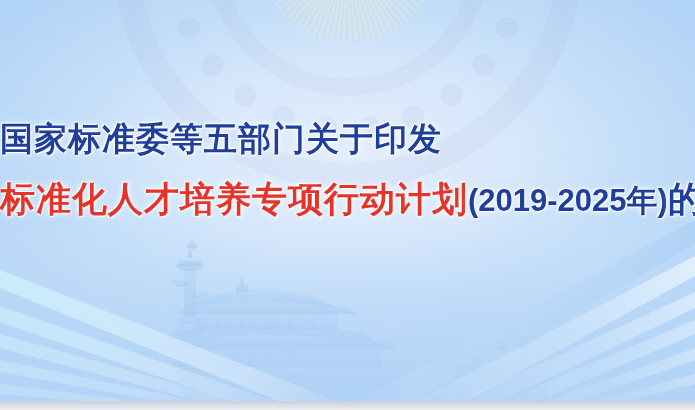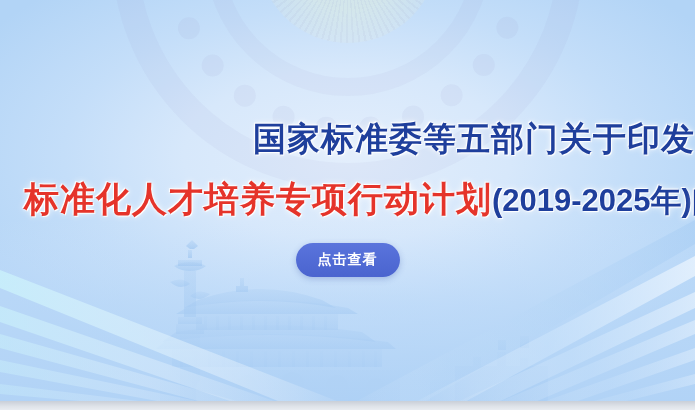--- a/index.html
+++ b/index.html
@@ -44,32 +44,32 @@
   .streaks svg{display:block;width:100%;height:100%;}
 
   .bottombar{
     position:absolute;left:0;bottom:0;width:695px;height:9px;
     background:linear-gradient(180deg,#c9cfd8 0%,#dfe3e9 60%,#e9ecf1 100%);
   }
 
   
   .content{position:absolute;left:0;top:0;width:695px;height:410px;}
   .title-line{
-    position:absolute;width:100%;text-align:right;
+    position:absolute;width:100%;text-align:left;
     font-weight:700;letter-spacing:1px;white-space:nowrap;
   }
   .line1{
     top:118px;font-size:33px;line-height:42px;color:#1f3f9c;
     text-shadow:0 0 3px #fff,0 0 6px #fff,1px 1px 0 rgba(255,255,255,.9),-1px -1px 0 rgba(255,255,255,.9);
   }
   .line2{
     top:176px;font-size:35px;line-height:46px;
     text-shadow:0 0 3px #fff,0 0 7px #fff,1px 1px 0 rgba(255,255,255,.9),-1px -1px 0 rgba(255,255,255,.9);
   }
-  .red{color:#e5342a;margin-left:24px;}
+  .red{color:#e5342a;}
   .blue{color:#1f3f9c;}
   .paren{font-size:31px;letter-spacing:0;}
 
   .cta{
     position:absolute;left:50%;top:243px;transform:translateX(-50%);
     min-width:100px;height:34px;padding:0 22px;
     display:flex;align-items:center;justify-content:center;
     background:linear-gradient(180deg,#5a74dc 0%,#4a64cf 100%);
     border:none;border-radius:17px;cursor:pointer;
     color:#ffffff;font-size:14px;font-weight:700;letter-spacing:1px;
@@ -221,17 +221,16 @@
   </div>
 
   <div class="content">
 
     <div class="title-line line1">国家标准委等五部门关于印发</div>
 
     <div class="title-line line2">
       <span class="red">标准化人才培养专项行动计划</span><span class="blue paren">(2019-2025年)</span><span class="blue">的通知</span>
     </div>
 
-    <button class="cta">点击查看</button>
   </div>
 
   <div class="bottombar"></div>
 </div>
 
 </body></html>

